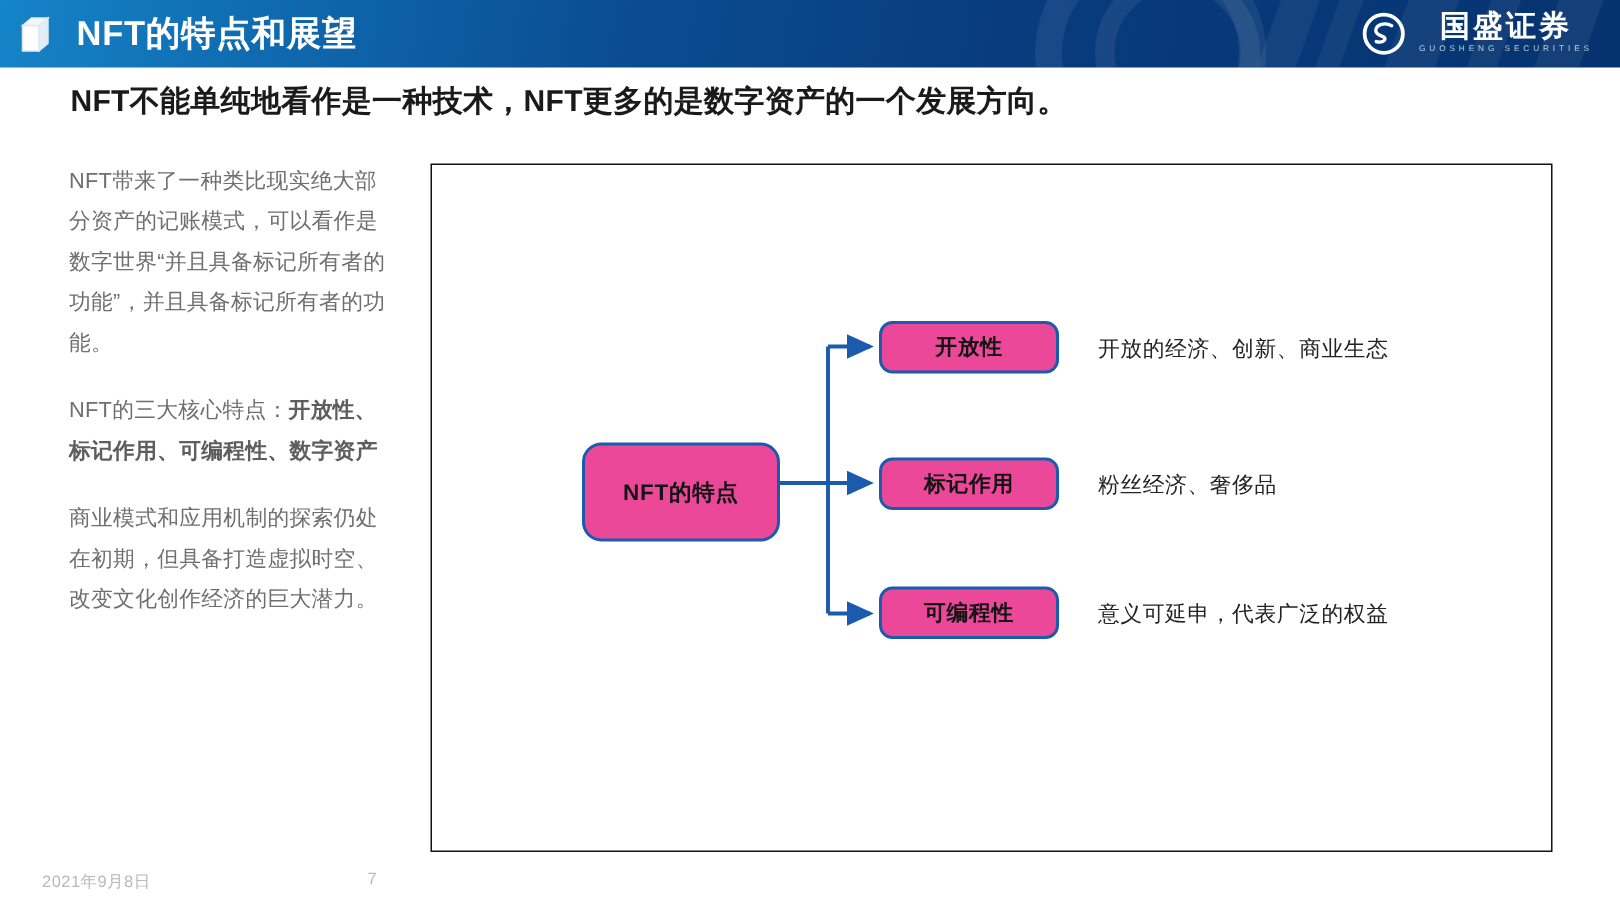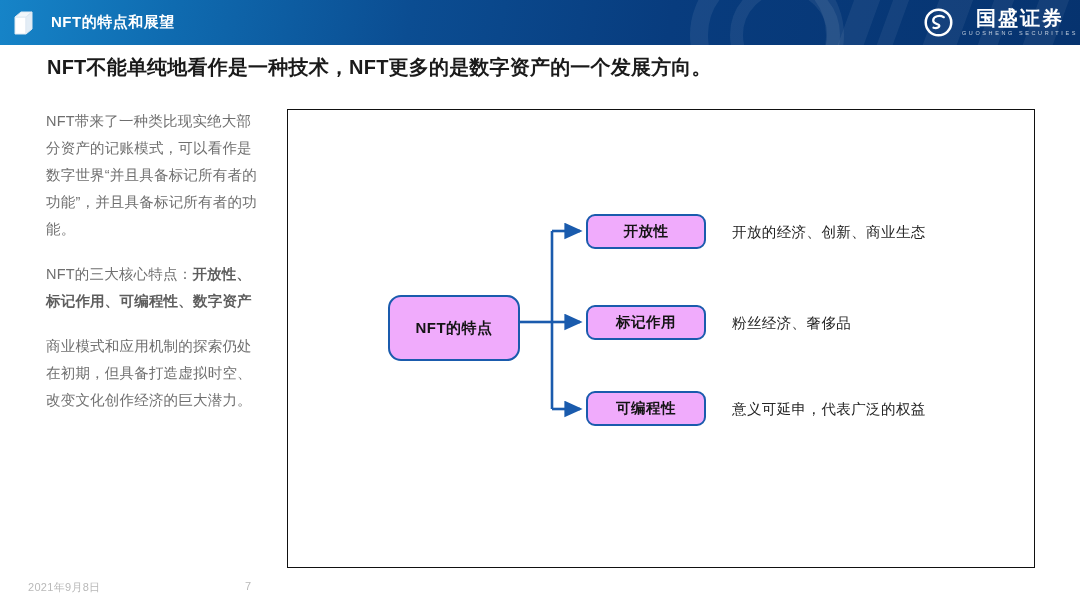--- a/index.html
+++ b/index.html
@@ -20,25 +20,25 @@
     position:absolute;border-radius:50%;
     border:18px solid rgba(255,255,255,0.07);
   }
   .deco-slash{
     position:absolute;top:-10px;height:70px;width:26px;
     background:rgba(255,255,255,0.06);transform:skewX(-20deg);
   }
   .hdr-left{position:absolute;left:13px;top:0;height:45px;display:flex;align-items:center;gap:12px;}
   .cube-icon{width:26px;height:26px;display:block;}
   .hdr-title{
-    color:#ffffff;font-size:15px;font-weight:bold;letter-spacing:0.5px;
+    color:#ffffff;font-size:23px;font-weight:bold;letter-spacing:0.5px;
     white-space:nowrap;
   }
   .logo{
-    position:absolute;right:2px;top:0;height:45px;
+    position:absolute;right:18px;top:0;height:45px;
     display:flex;align-items:center;gap:9px;justify-content:space-between;
   }
   .logo-mark{width:29px;height:29px;display:block;}
   .logo-text{display:flex;flex-direction:column;align-items:center;line-height:1;}
   .logo-cn{color:#ffffff;font-size:20px;font-weight:bold;letter-spacing:2px;white-space:nowrap;}
   .logo-en{color:rgba(255,255,255,0.72);font-size:5.5px;letter-spacing:2.6px;margin-top:3px;white-space:nowrap;}
 
   
   .subtitle{
     position:absolute;left:47px;top:54px;width:960px;
@@ -58,21 +58,21 @@
   
   .diagram{
     position:absolute;left:287px;top:109px;width:748px;height:459px;
     border:1.6px solid #111111;background:#ffffff;box-sizing:border-box;
   }
   .dg-svg{position:absolute;left:0;top:0;width:748px;height:459px;}
 
   .node{
     position:absolute;box-sizing:border-box;
     display:flex;align-items:center;justify-content:center;
-    border:2.2px solid #1a5bad;border-radius:9px;background:#f0abfc;
+    border:2.2px solid #1a5bad;border-radius:9px;background:#ec4899;
     font-weight:bold;color:#141414;letter-spacing:0.5px;
   }
   .node-root{
     left:100px;top:185px;width:132px;height:66px;font-size:15px;
     border-width:2.6px;border-radius:13px;
   }
   .node-leaf{width:120px;height:35px;font-size:14.5px;left:298px;}
   .leaf-1{top:104px;}
   .leaf-2{top:195px;}
   .leaf-3{top:281px;}

